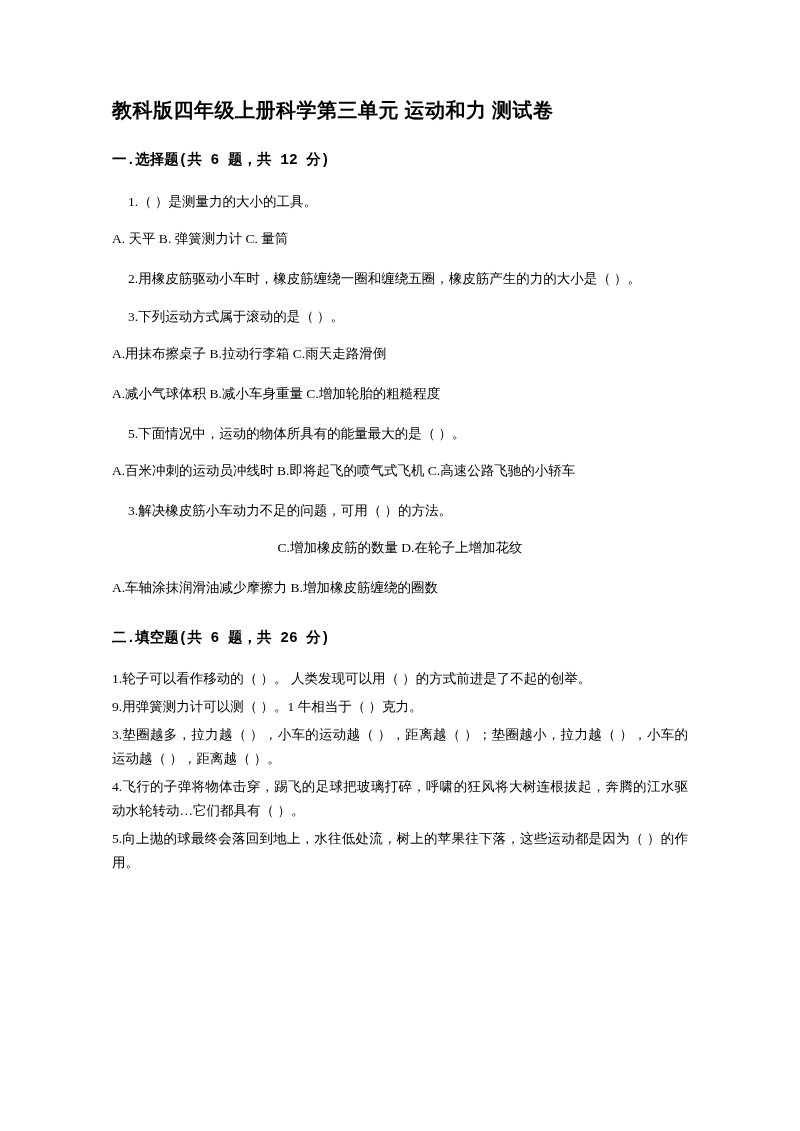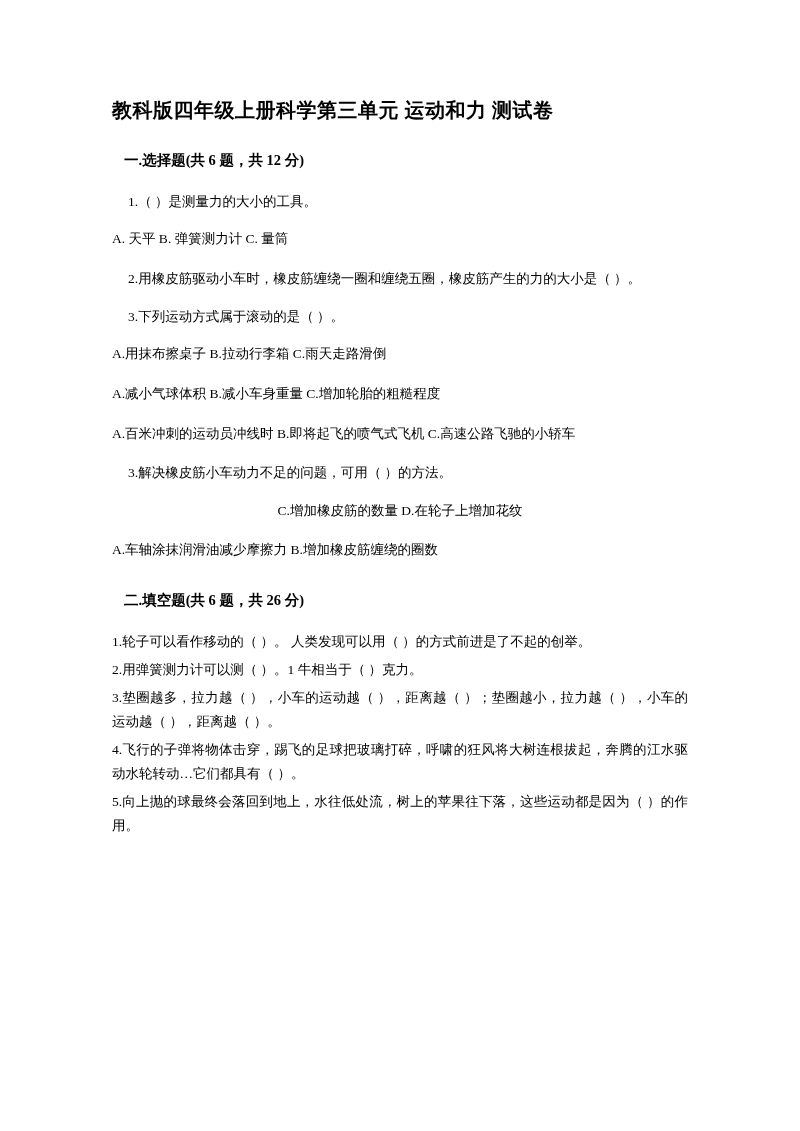--- a/index.html
+++ b/index.html
@@ -26,22 +26,23 @@
     font-size: 20px;
     font-weight: bold;
     text-align: left;
     letter-spacing: 0.5px;
     margin: 0 0 26px 0;
     line-height: 1.4;
   }
   .section-heading {
     font-size: 14.5px;
     font-weight: bold;
-    margin: 0 0 18px 12px;
+    margin: 0 0 18px 0;
     line-height: 1.5;
+    font-family: Liberation Mono, monospace;
   }
   .q-stem {
     font-size: 13.5px;
     line-height: 1.75;
     margin: 0 0 14px 16px;
     text-align: justify;
   }
   .opts {
     font-size: 13.5px;
     line-height: 1.75;
@@ -76,32 +77,33 @@
     <p class="q-stem">1.（        ）是测量力的大小的工具。</p>
     <p class="opts">A. 天平                        B. 弹簧测力计                       C. 量筒</p>
 
     <p class="q-stem">2.用橡皮筋驱动小车时，橡皮筋缠绕一圈和缠绕五圈，橡皮筋产生的力的大小是（    ）。</p>
 
     <p class="q-stem">3.下列运动方式属于滚动的是（        ）。</p>
     <p class="opts">A.用抹布擦桌子                    B.拉动行李箱                      C.雨天走路滑倒</p>
 
     <p class="opts">A.减小气球体积                    B.减小车身重量                    C.增加轮胎的粗糙程度</p>
 
+    <p class="q-stem">5.下面情况中，运动的物体所具有的能量最大的是（        ）。</p>
     <p class="opts">A.百米冲刺的运动员冲线时                 B.即将起飞的喷气式飞机                        C.高速公路飞驰的小轿车</p>
 
     <p class="q-stem">3.解决橡皮筋小车动力不足的问题，可用（      ）的方法。</p>
     <p class="opts" style="text-align:center;">C.增加橡皮筋的数量                            D.在轮子上增加花纹</p>
     <p class="opts" style="margin-bottom:2px;">A.车轴涂抹润滑油减少摩擦力                        B.增加橡皮筋缠绕的圈数</p>
   </div>
 
   <div class="section section2">
     <div class="section-heading">二.填空题(共 6 题，共 26 分)</div>
 
     <div class="fill-list">
       <p class="fill-item">1.轮子可以看作移动的（              ）。 人类发现可以用（                ）的方式前进是了不起的创举。</p>
-      <p class="fill-item">2.用弹簧测力计可以测（             ）。1 牛相当于（             ）克力。</p>
+      <p class="fill-item">9.用弹簧测力计可以测（             ）。1 牛相当于（             ）克力。</p>
       <p class="fill-item">3.垫圈越多，拉力越（              ），小车的运动越（              ），距离越（       ）；垫圈越小，拉力越（              ），小车的运动越（       ），距离越（       ）。</p>
       <p class="fill-item">4.飞行的子弹将物体击穿，踢飞的足球把玻璃打碎，呼啸的狂风将大树连根拔起，奔腾的江水驱动水轮转动…它们都具有（             ）。</p>
       <p class="fill-item">5.向上抛的球最终会落回到地上，水往低处流，树上的苹果往下落，这些运动都是因为（            ）的作用。</p>
     </div>
   </div>
 
 </div>
 
 </body></html>

